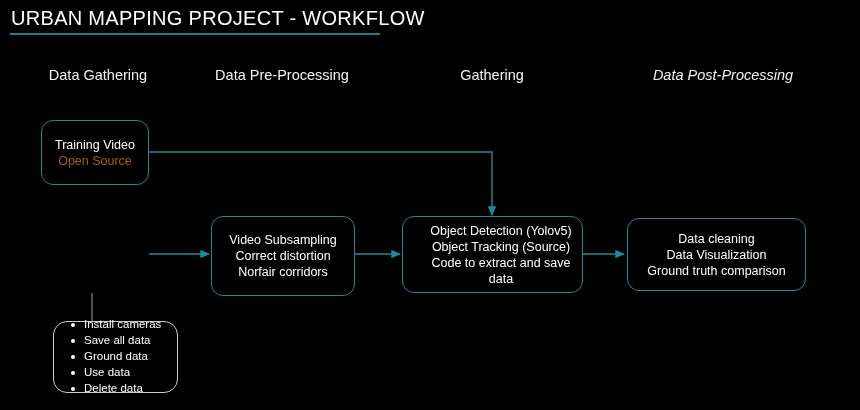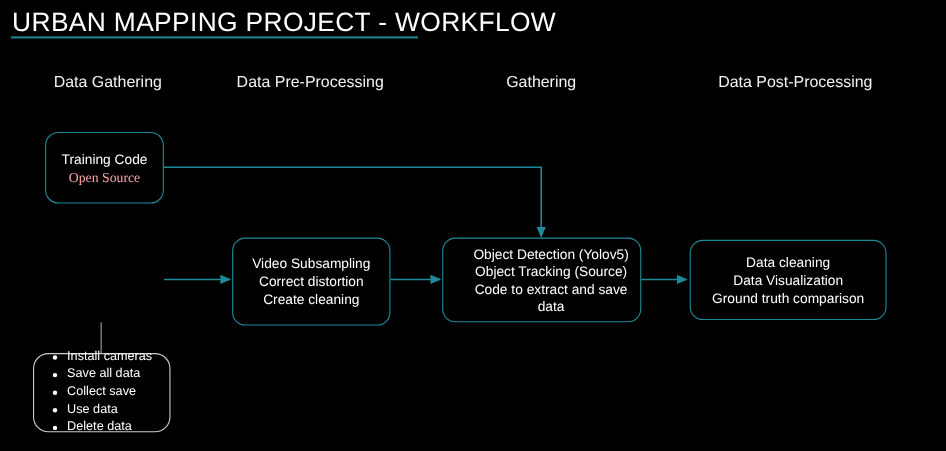--- a/index.html
+++ b/index.html
@@ -15,21 +15,21 @@
     overflow: hidden;
     font-family: "Liberation Sans", sans-serif;
     -webkit-font-smoothing: antialiased;
   }
 
   
   #title {
     position: absolute;
     left: 11px;
     top: 7px;
-    font-size: 24px;
+    font-size: 20px;
     letter-spacing: 0.3px;
     color: #ffffff;
     white-space: nowrap;
   }
   #title-rule {
     position: absolute;
     left: 10px;
     top: 33px;
     width: 370px;
     height: 2px;
@@ -57,30 +57,31 @@
     flex-direction: column;
     align-items: center;
     justify-content: center;
     text-align: center;
     color: #ffffff;
     font-size: 12.5px;
     line-height: 1.28;
     padding: 4px 6px;
   }
   .node .strong  { color: #ffffff; }
-  .node .muted   { color: #fca5a5; font-family: Liberation Serif, serif; }
+  .node .muted   { color: #a16207; }
 
   
   #node-tasks {
     border: 1.4px solid #c9cdd1;
     border-radius: 14px;
     align-items: flex-start;
     justify-content: center;
     text-align: left;
     padding: 6px 8px 6px 10px;
+    margin-left: 23px;
   }
   #node-tasks ul {
     margin: 0;
     padding: 0 0 0 20px;
     list-style: none;
   }
   #node-tasks li {
     position: relative;
     font-size: 11.5px;
     line-height: 1.38;
@@ -112,60 +113,60 @@
 <body>
 
 <div id="slide">
 
   <div id="title">URBAN MAPPING PROJECT - WORKFLOW</div>
   <div id="title-rule"></div>
 
   <div class="col-header" style="left:98px;">Data Gathering</div>
   <div class="col-header" style="left:282px;">Data Pre-Processing</div>
   <div class="col-header" style="left:492px;">Gathering</div>
-  <div class="col-header" style="left:723px;">Data Post-Processing</div>
+  <div class="col-header" style="left:723px;font-style:italic;">Data Post-Processing</div>
 
   <svg id="wires" viewBox="0 0 860 410">
     <defs>
       <marker id="arrow" markerWidth="7" markerHeight="7" refX="6.2" refY="3" orient="auto">
         <path d="M0,0 L7,3 L0,6 z" fill="#1f8a99"></path>
       </marker>
     </defs>
 
     <path d="M149,152 L492,152 L492,215" fill="none" stroke="#1f8a99" stroke-width="1.4" marker-end="url(#arrow)"></path>
 
     <path d="M149,254 L209,254" fill="none" stroke="#1f8a99" stroke-width="1.4" marker-end="url(#arrow)"></path>
 
     <path d="M355,254 L400,254" fill="none" stroke="#1f8a99" stroke-width="1.4" marker-end="url(#arrow)"></path>
 
     <path d="M583,254 L624,254" fill="none" stroke="#1f8a99" stroke-width="1.4" marker-end="url(#arrow)"></path>
 
     <path d="M92,293 L92,321" fill="none" stroke="#6d7377" stroke-width="1.4"></path>
   </svg>
 
   <div class="node" id="node-training" style="left:41px; top:120px; width:108px; height:65px;">
-    <span class="strong">Training Code</span>
+    <span class="strong">Training Video</span>
     <span class="muted">Open Source</span>
   </div>
 
 
   <div class="node" id="node-tasks" style="left:30px; top:321px; width:125px; height:72px;">
     <ul>
       <li>Install cameras</li>
       <li>Save all data</li>
-      <li>Collect save</li>
+      <li>Ground data</li>
       <li>Use data</li>
       <li>Delete data</li>
     </ul>
   </div>
 
   <div class="node" id="node-preprocessing" style="left:211px; top:216px; width:144px; height:80px;">
     <span>Video Subsampling</span>
     <span>Correct distortion</span>
-    <span>Create cleaning</span>
+    <span>Norfair corridors</span>
   </div>
 
   <div class="node" id="node-algorithm" style="left:402px; top:216px; width:181px; height:77px;padding-left:23px;">
     <span>Object Detection (Yolov5)</span>
     <span>Object Tracking (Source)</span>
     <span>Code to extract and save data</span>
   </div>
 
   <div class="node" id="node-postprocessing" style="left:627px; top:218px; width:179px; height:73px;">
     <span>Data cleaning</span>

